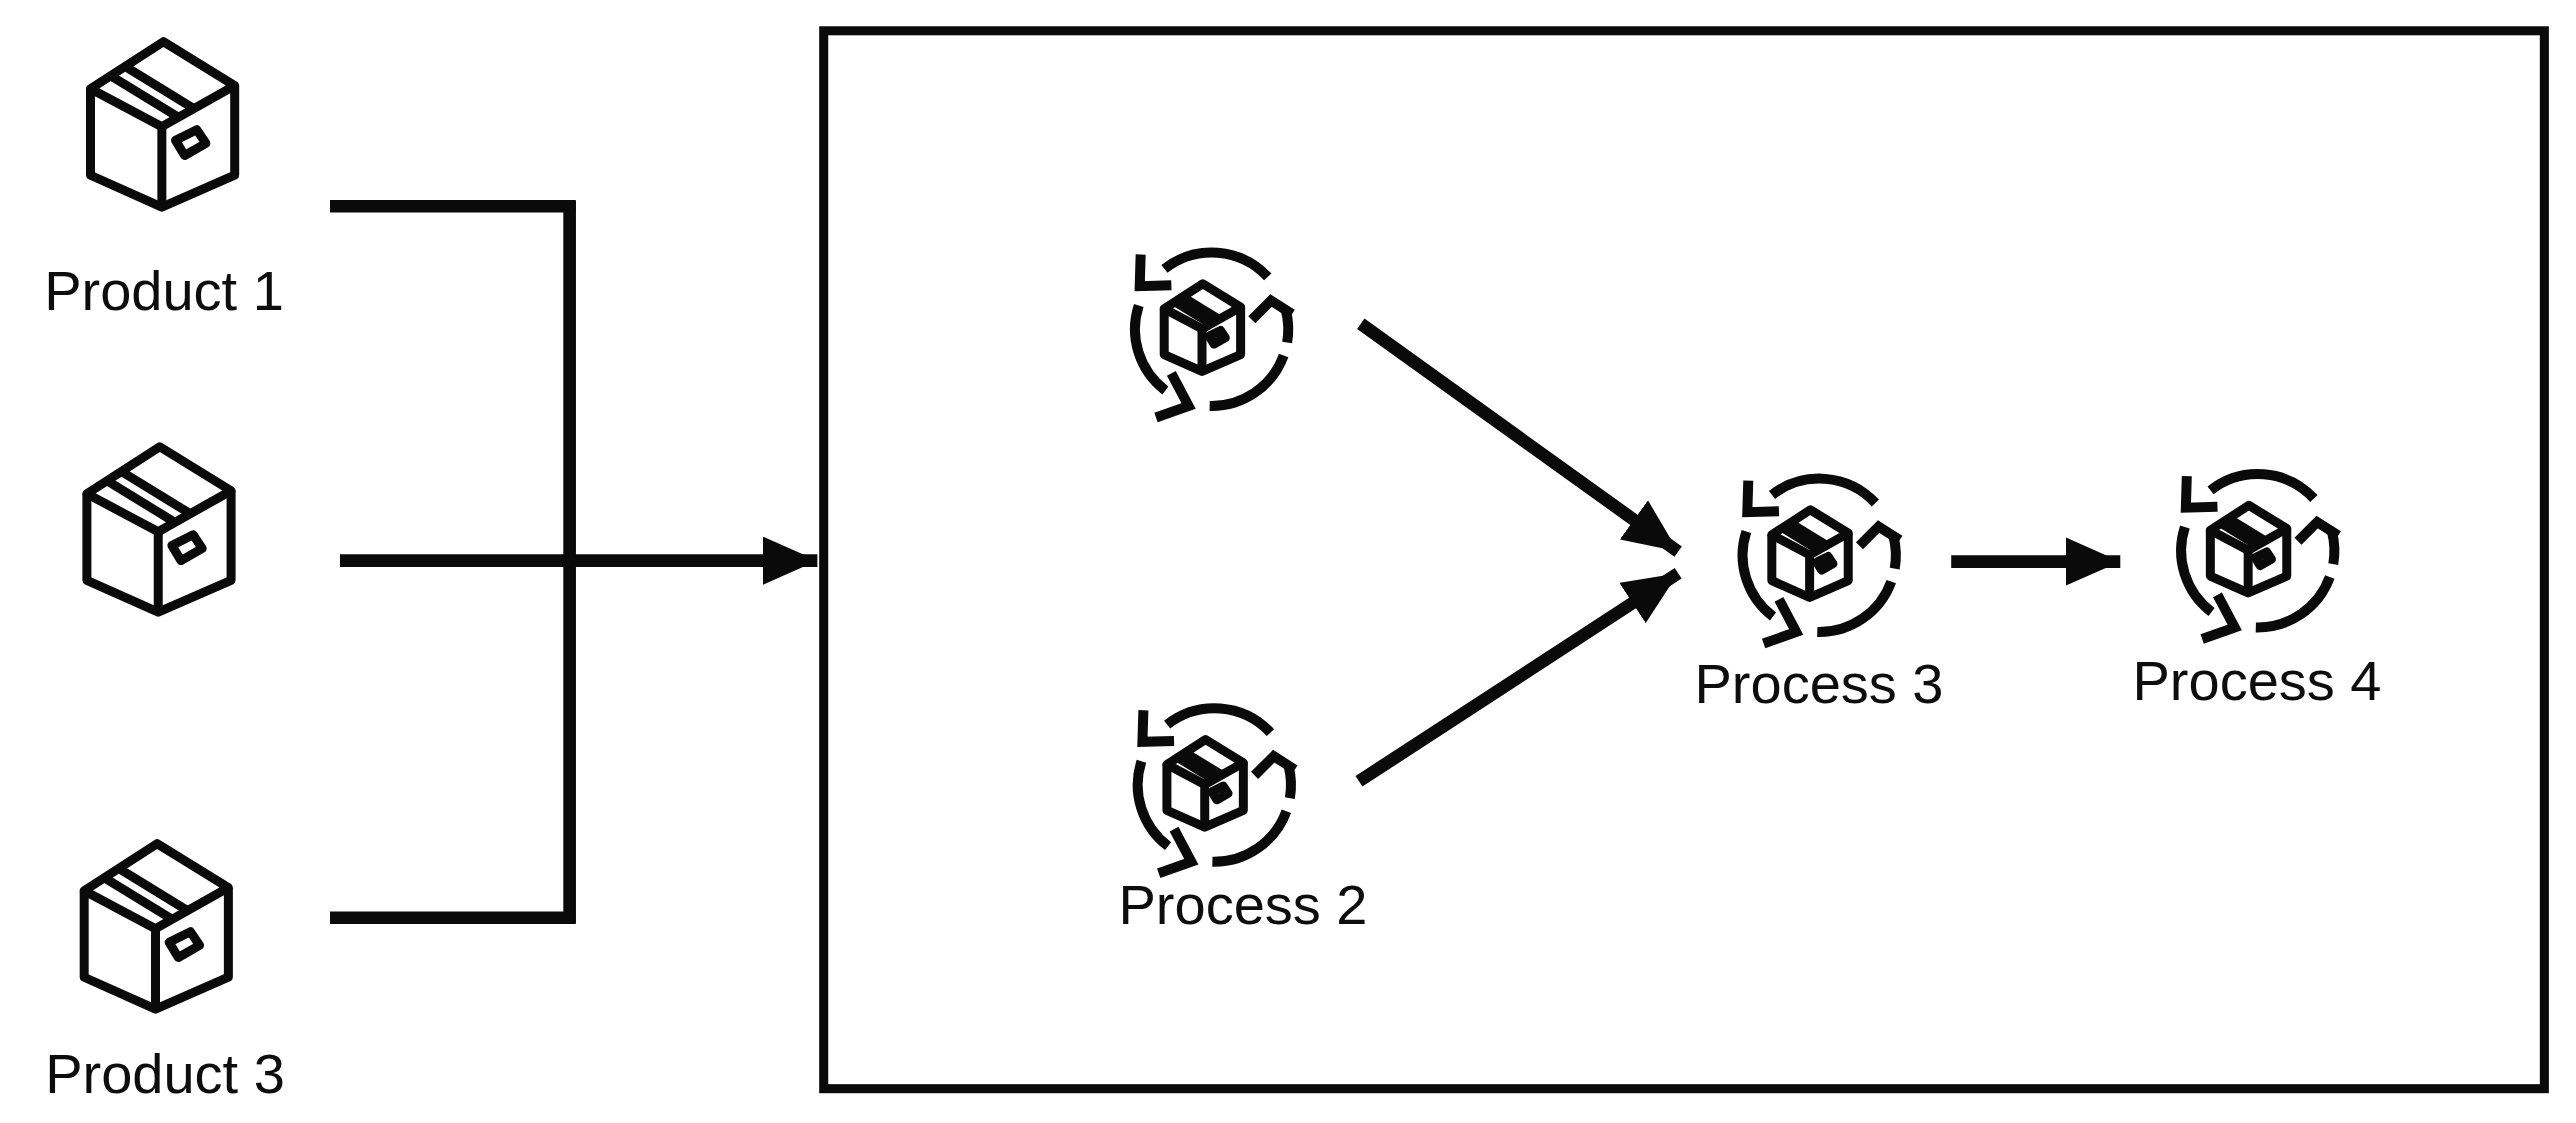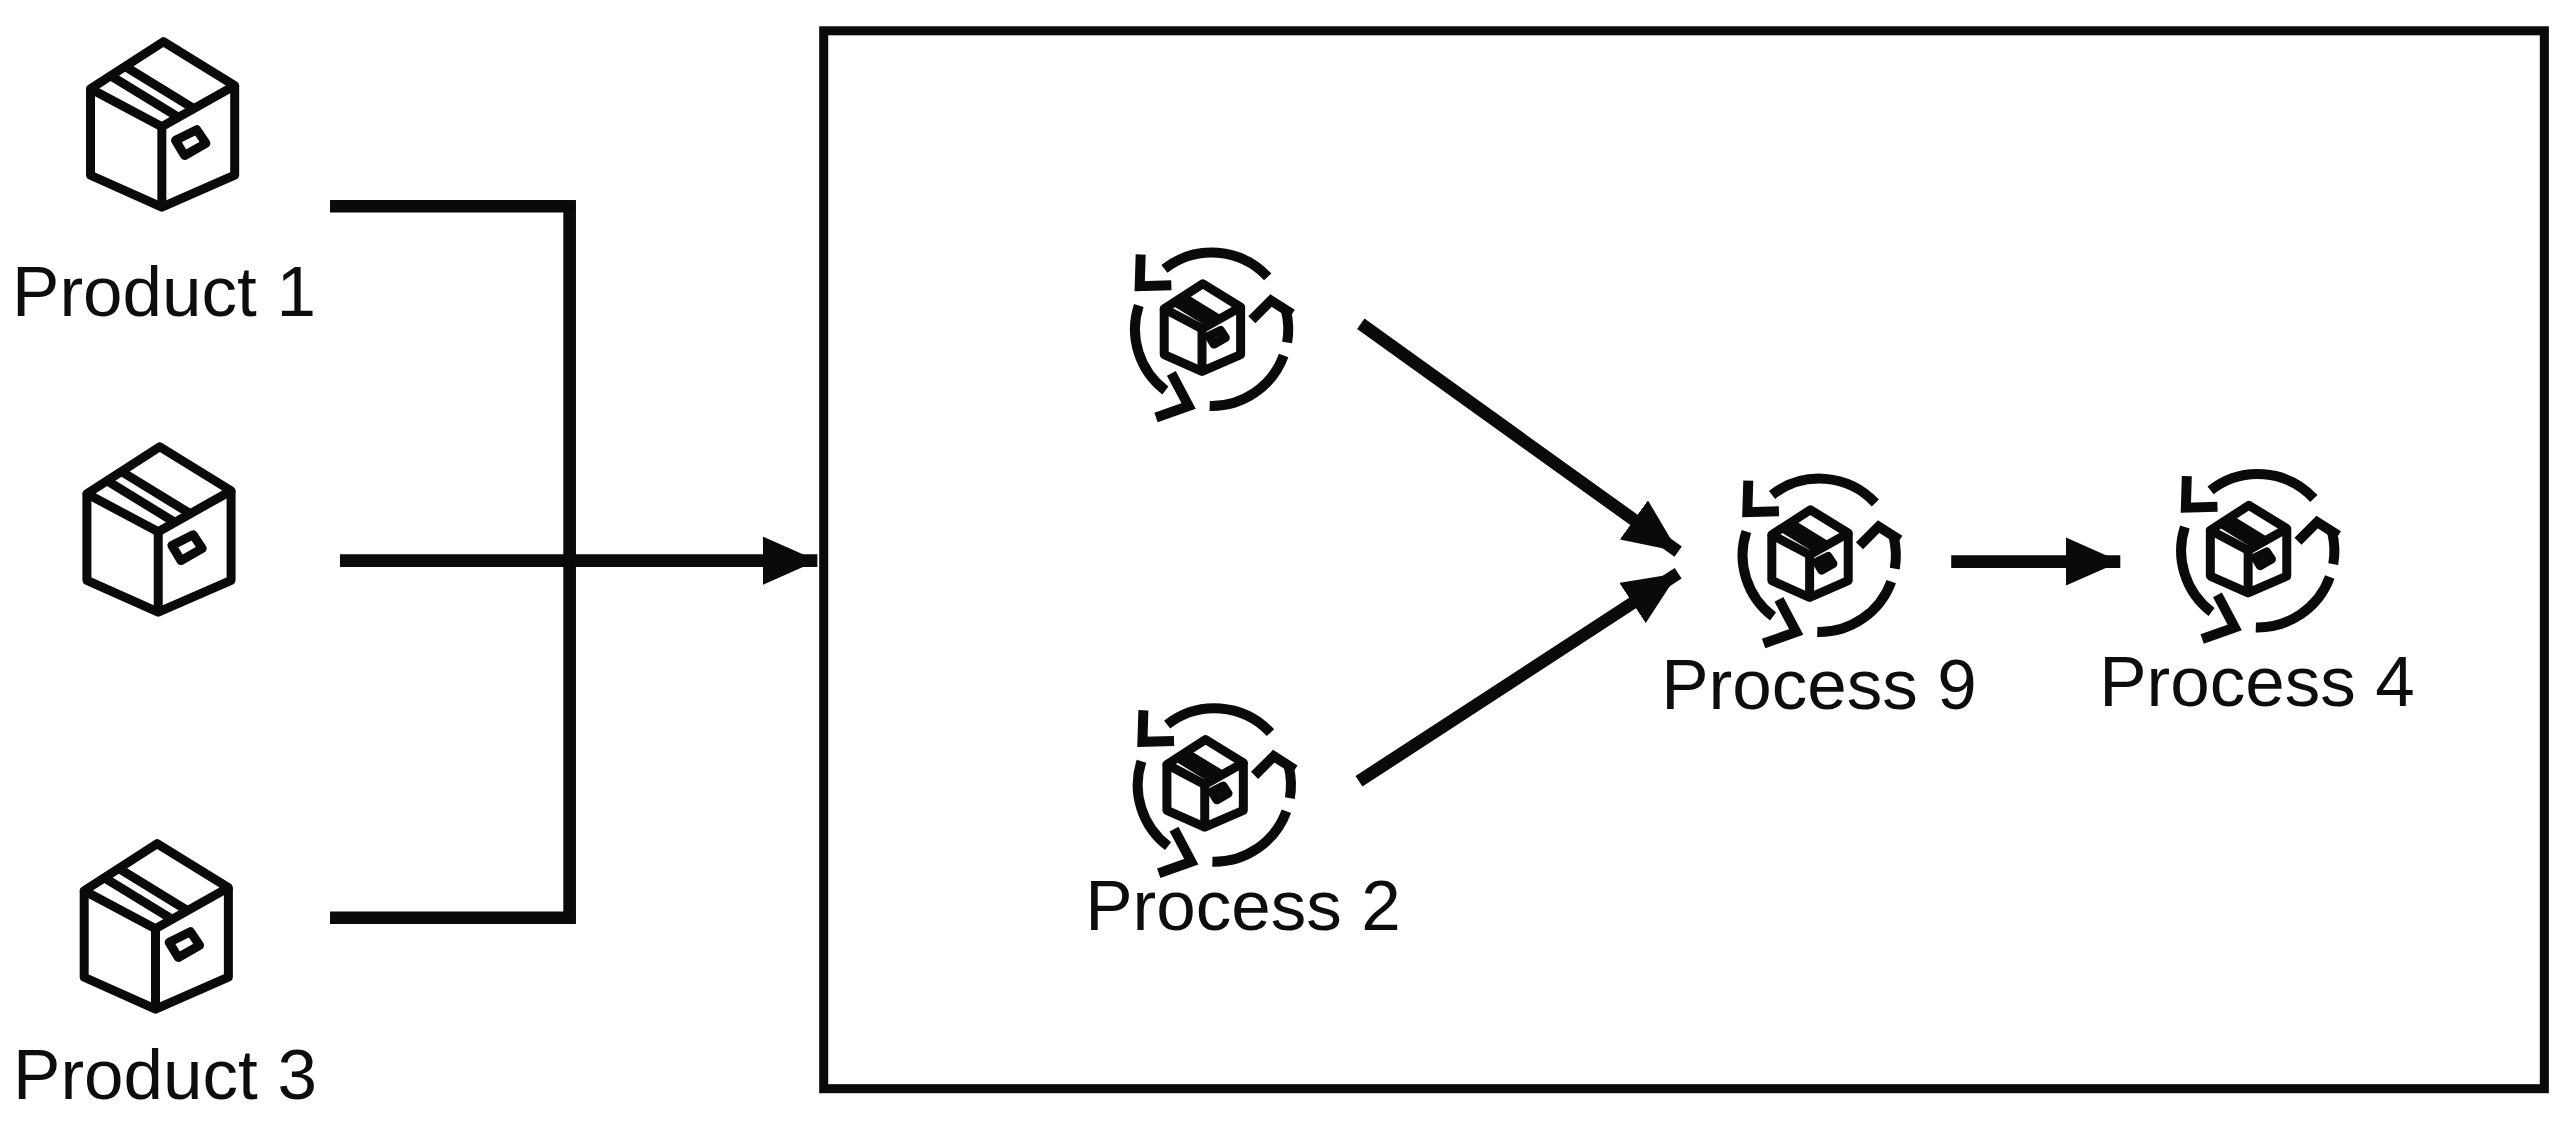--- a/index.html
+++ b/index.html
@@ -16,21 +16,21 @@
     font-family: "Liberation Sans", sans-serif;
   }
   .layer-svg {
     position: absolute;
     left: 0;
     top: 0;
   }
   .node-label {
     position: absolute;
     transform: translate(-50%, -50%);
-    font-size: 71px;
+    font-size: 56px;
     font-weight: 400;
     color: #0d0d0d;
     white-space: nowrap;
     line-height: 1;
     user-select: none;
   }
 </style>
 </head>
 <body>
 
@@ -93,17 +93,17 @@
     <use href="#proc" x="1234" y="256" width="212" height="212"></use>
     <use href="#proc" x="1237" y="760" width="212" height="212"></use>
     <use href="#proc" x="1906" y="506" width="212" height="212"></use>
     <use href="#proc" x="2391" y="501" width="212" height="212"></use>
   </svg>
 
   <div class="node-label" style="left:164px;  top:291px;">Product 1</div>
   <div class="node-label" style="left:165px;  top:1074px;">Product 3</div>
 
   <div class="node-label" style="left:1212px; top:905px;margin-left:31px;">Process 2</div>
-  <div class="node-label" style="left:1819px; top:684px;">Process 9</div>
+  <div class="node-label" style="left:1819px; top:684px;">Process 3</div>
   <div class="node-label" style="left:2257px; top:681px;">Process 4</div>
 
 </div>
 
 
 </body></html>

